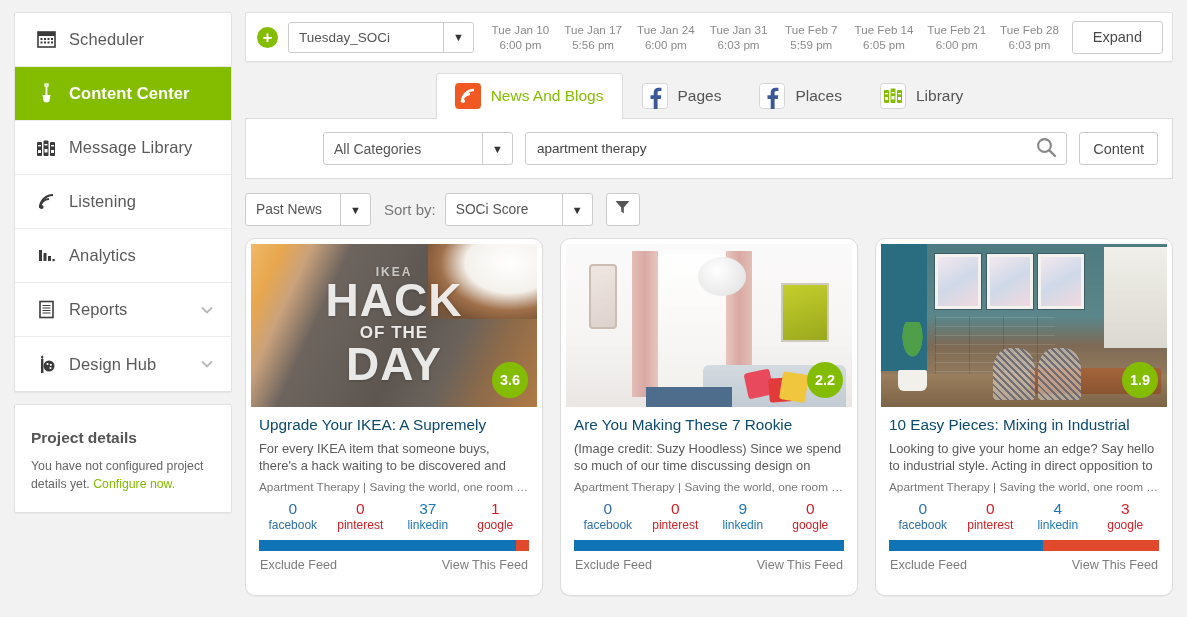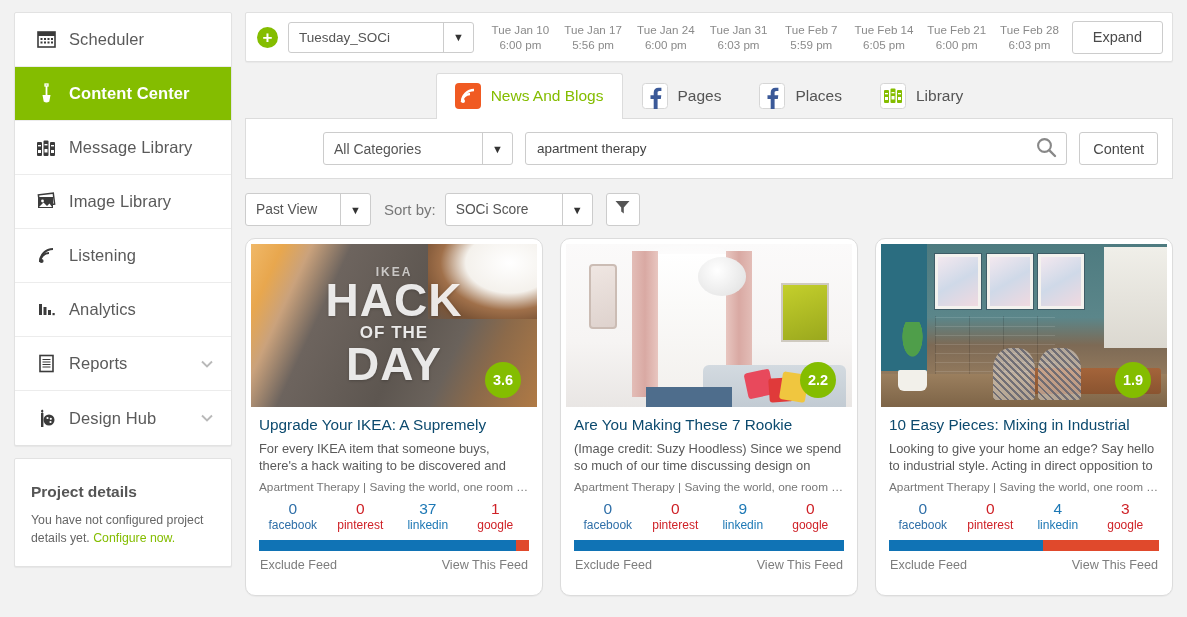--- a/index.html
+++ b/index.html
@@ -162,21 +162,21 @@
     padding: 5px 5px 0 5px;
     box-shadow: 0 1px 1px rgba(0,0,0,0.04);
     display: flex; flex-direction: column;
     height: 358px;
   }
   .card-img {
     height: 163px; position: relative; overflow: hidden;
     background: #ddd; flex: 0 0 163px;
   }
   .score {
-    position: absolute; right: 16px; bottom: 9px;
+    position: absolute; right: 9px; bottom: 9px;
     width: 36px; height: 36px; border-radius: 50%;
     background: #84bd00; color: #fff;
     display: flex; align-items: center; justify-content: center;
     font-size: 14.5px; font-weight: bold;
   }
   .card-body { padding: 9px 8px 0 8px; flex: 1; display: flex; flex-direction: column; }
   .card-title {
     font-size: 15.3px; color: #0c4a6e; line-height: 1.18;
     white-space: nowrap; overflow: hidden; text-overflow: clip;
     margin-bottom: 6px; cursor: pointer;
@@ -328,31 +328,20 @@
                 <rect x="15" y="7" width="3" height="1.4"></rect>
                 <rect x="2" y="12" width="3" height="3"></rect>
                 <rect x="8.5" y="11" width="3" height="3.5"></rect>
                 <rect x="15" y="12" width="3" height="3"></rect>
               </g>
             </svg>
         </span>
         <span class="nav-label">Message Library</span>
       </div>
 
-      <div class="nav-item">
-        <span class="nav-ico">
-          <svg width="21" height="19" viewBox="0 0 21 19">
-              <rect x="3" y="2" width="15" height="11" fill="none" stroke="currentColor" stroke-width="1.5" transform="rotate(-7 10.5 7.5)"></rect>
-              <rect x="2" y="5" width="15" height="11" fill="currentColor"></rect>
-              <circle cx="6.5" cy="9" r="1.4" fill="#fff"></circle>
-              <path d="M3 15 L7.5 10.5 L11 14 L13.5 11.5 L16 15 Z" fill="#fff"></path>
-            </svg>
-        </span>
-        <span class="nav-label">Image Library</span>
-      </div>
 
       <div class="nav-item">
         <span class="nav-ico">
           <svg width="19" height="19" viewBox="0 0 19 19">
               <g fill="none" stroke="currentColor" stroke-width="2.1">
                 <path d="M3 16 A13 13 0 0 1 16 3" transform="translate(0,0)"></path>
                 <path d="M4 16 A9 9 0 0 1 13 7" transform="translate(-1,0)"></path>
               </g>
               <circle cx="4.5" cy="15" r="2.1" fill="currentColor"></circle>
             </svg>
@@ -533,21 +522,21 @@
               <circle cx="9.5" cy="9.5" r="6.4" fill="none" stroke="#888" stroke-width="2.1"></circle>
               <path d="M14.4 14.4 L20 20" stroke="#888" stroke-width="2.4" stroke-linecap="round"></path>
             </svg>
         </span>
       </div>
       <button class="search-btn">Content</button>
     </div>
 
     <div class="filter-row">
       <div class="select-box week-select">
-        <span class="select-val">Past View</span>
+        <span class="select-val">Past News</span>
         <span class="select-arrow">▼</span>
       </div>
       <span class="sortby-label">Sort by:</span>
       <div class="select-box sort-select">
         <span class="select-val">SOCi Score</span>
         <span class="select-arrow">▼</span>
       </div>
       <div class="funnel-btn">
         <span>
           <svg width="17" height="17" viewBox="0 0 17 17">

